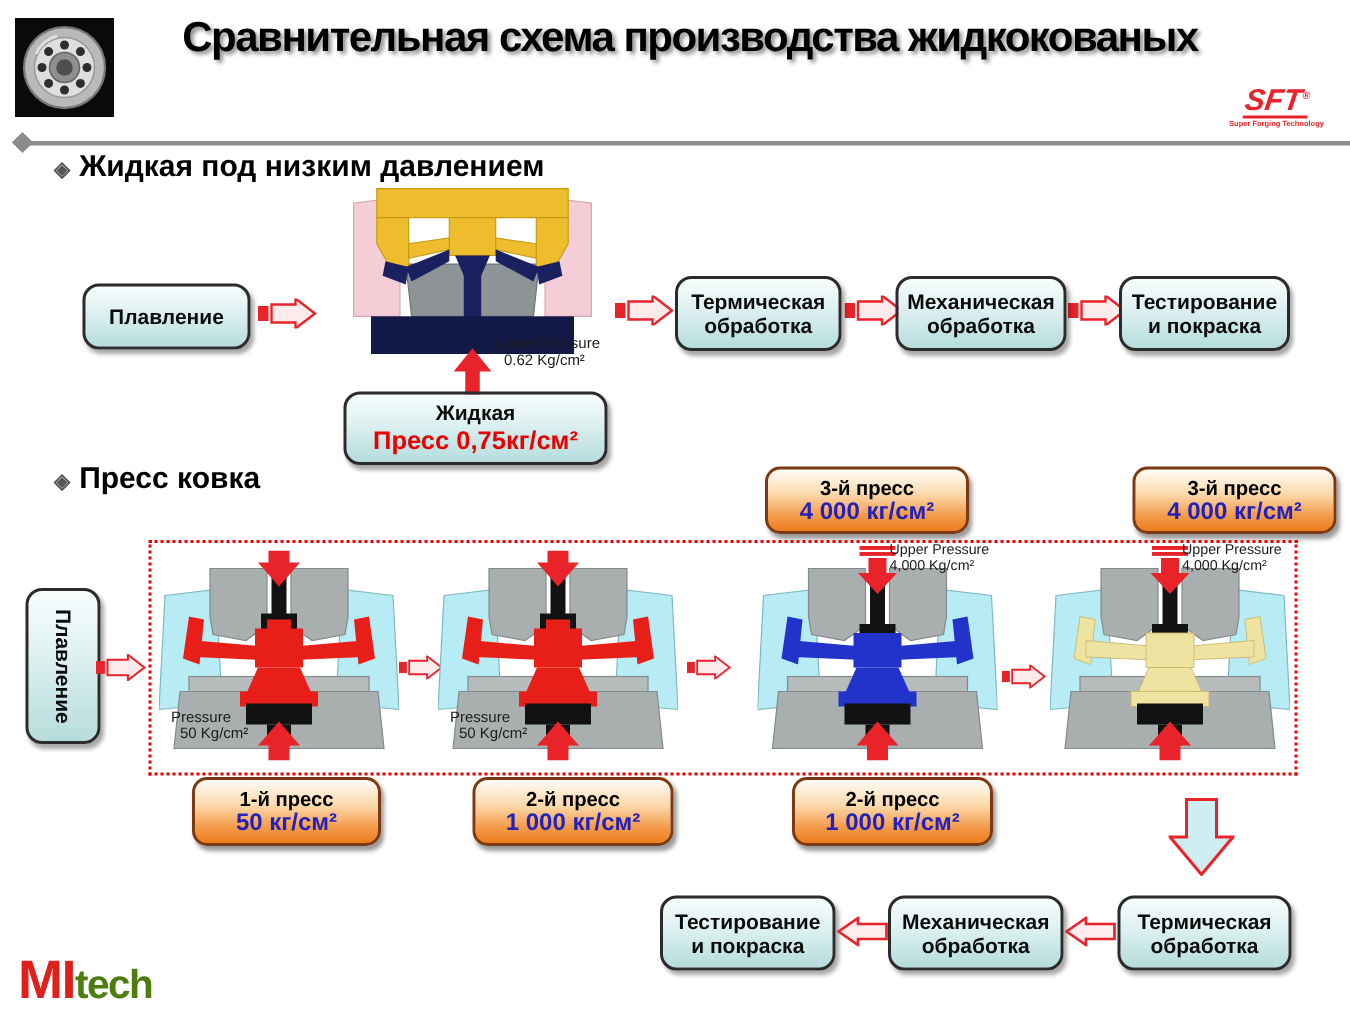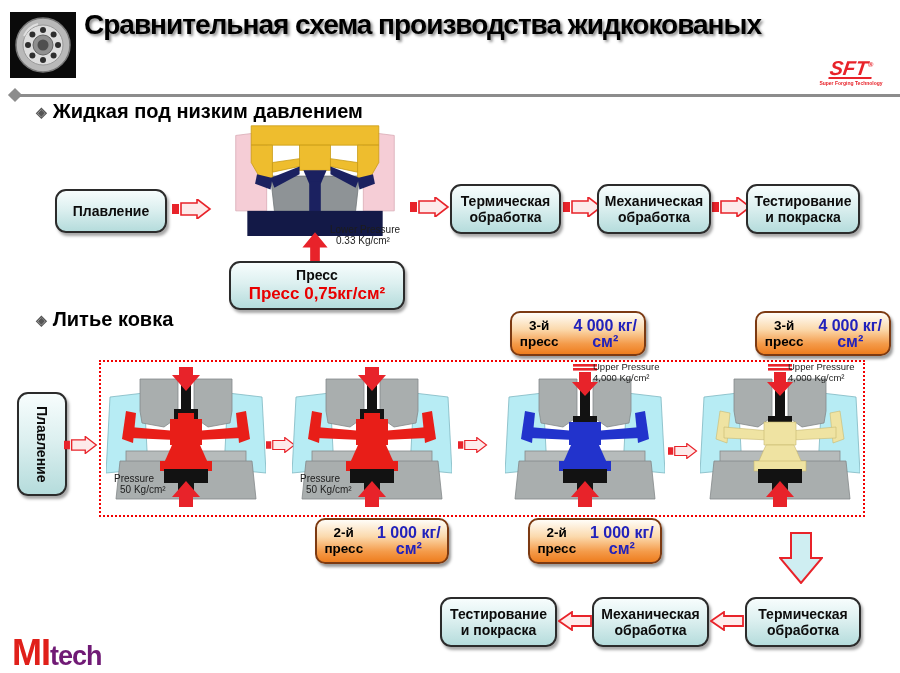--- a/index.html
+++ b/index.html
@@ -2,21 +2,21 @@
 <html><head>
 <meta charset="utf-8">
 <style>
   html,body{margin:0;padding:0;background:#fff;}
   .slide{position:relative;width:900px;height:673px;background:#fff;overflow:hidden;
          font-family:"Liberation Sans", sans-serif;}
   .abs{position:absolute;}
 
   
   .wheel-box{left:10px;top:12px;width:66px;height:66px;}
-  .title-wrap{left:84px;right:64px;top:8px;color:#000;font-weight:bold;
+  .title-wrap{left:84px;right:64px;top:8px;text-align:center;color:#000;font-weight:bold;
               text-shadow:2px 2px 3px rgba(0,0,0,.45);letter-spacing:-1px;}
   .title-l1{font-size:28px;line-height:34px;}
   .title-l2{font-size:27px;line-height:32px;}
   .sft{right:10px;top:56px;width:78px;text-align:center;color:#e8232a;}
   .sft-main{font-style:italic;font-weight:bold;font-size:20px;line-height:18px;
             border-bottom:2px solid #e8232a;display:inline-block;transform:skewX(-8deg);}
   .sft-r{font-size:7px;vertical-align:super;}
   .sft-sub{font-size:5px;font-weight:bold;color:#e8232a;margin-top:1px;}
   .sep{left:16px;top:94px;width:884px;height:3px;background:#8c8c8c;}
   .sep-diamond{left:10px;top:90px;width:10px;height:10px;background:#8c8c8c;transform:rotate(45deg);}
@@ -26,21 +26,21 @@
   .bullet{font-size:14px;color:#555;line-height:20px;}
   .note{color:#f00;font-weight:bold;font-size:14px;letter-spacing:-0.3px;}
 
   
   .box-cyan{background:linear-gradient(180deg,#f7fdfd 0%,#ddf0f0 45%,#b5dcdc 100%);
             border:2px solid #2b2b2b;border-radius:11px;box-shadow:2px 3px 3px rgba(0,0,0,.35);
             display:flex;flex-direction:column;align-items:center;justify-content:center;
             font-weight:bold;color:#0c0c0c;font-size:14px;line-height:16px;text-align:center;}
   .box-orange{background:linear-gradient(180deg,#fffdf8 0%,#fbd9ac 40%,#f49b4a 75%,#ee7d1e 100%);
             border:2px solid #7c3a12;border-radius:10px;box-shadow:2px 3px 3px rgba(0,0,0,.4);
-            display:flex;flex-direction:row;align-items:center;justify-content:center;
+            display:flex;flex-direction:column;align-items:center;justify-content:center;
             font-weight:bold;color:#000;font-size:13.5px;line-height:16px;text-align:center;}
   .box-orange .val{color:#2222bb;font-size:16px;}
   .result-l2{color:#e80000;font-size:17px;line-height:21px;}
   .vbox{writing-mode:vertical-rl;text-orientation:mixed;}
 
   
   .dashed{left:99px;top:360px;width:762px;height:153px;border:2px dotted #f20000;}
 
   
   .cy{fill:#b7ecf4;stroke:#7fb8c2;stroke-width:.8;}
@@ -63,21 +63,21 @@
   .gd{fill:#8e9396;stroke:#6f7476;stroke-width:.8;}
   .bp{fill:#131947;}
 
   
   .flow-r{width:40px;height:20px;}
   .flow-l{width:34px;height:20px;}
 
   
   .mitech{left:12px;top:632px;font-weight:bold;letter-spacing:-1px;}
   .mi{color:#e0201a;font-size:36px;}
-  .tech{color:#701a75;font-size:27px;}
+  .tech{color:#4d7c0f;font-size:27px;}
 </style>
 </head>
 <body>
 
 <div class="slide">
 
   <svg class="abs wheel-box" viewBox="0 0 66 66">
     <rect x="0" y="0" width="66" height="66" fill="#0a0a0a"></rect>
     <circle cx="33" cy="33" r="27" fill="#b9b9b9" stroke="#777" stroke-width="1.5"></circle>
     <circle cx="33" cy="33" r="20" fill="#dedede" stroke="#999"></circle>
@@ -133,21 +133,21 @@
       <polygon points="44,60 74,48 74,56 48,70"></polygon>
       <polygon points="136,60 106,48 106,56 132,70"></polygon>
       <polygon points="78,52 102,52 96,66 84,66"></polygon>
       <rect x="84" y="64" width="12" height="32"></rect>
     </g>
     <rect class="bp" x="20" y="94" width="140" height="26"></rect>
     <polygon class="arr" points="90,116 103,132 95,132 95,150 85,150 85,132 77,132"></polygon>
   </svg>
   <div class="abs press-label" style="left:330px;top:224px;">
     <div>Lower Pressure</div>
-    <div class="u2">0.33 Kg/cm²</div>
+    <div class="u2">0.62 Kg/cm²</div>
   </div>
 
   <svg class="abs flow-r" style="left:172px;top:199px;" viewBox="0 0 40 20">
     <rect x="0" y="5" width="7" height="10" fill="#e8232a"></rect>
     <polygon points="9,4 25,4 25,0 38,10 25,20 25,16 9,16" fill="#fdeaea" stroke="#e8232a" stroke-width="1.6"></polygon>
   </svg>
   <svg class="abs flow-r" style="left:410px;top:197px;" viewBox="0 0 40 20">
     <rect x="0" y="5" width="7" height="10" fill="#e8232a"></rect>
     <polygon points="9,4 25,4 25,0 38,10 25,20 25,16 9,16" fill="#fdeaea" stroke="#e8232a" stroke-width="1.6"></polygon>
   </svg>
@@ -167,27 +167,27 @@
   <div class="abs box-cyan" style="left:597px;top:184px;width:110px;height:46px;">
     <span>Механическая</span>
     <span>обработка</span>
   </div>
   <div class="abs box-cyan" style="left:746px;top:184px;width:110px;height:46px;">
     <span>Тестирование</span>
     <span>и покраска</span>
   </div>
 
   <div class="abs box-cyan" style="left:229px;top:261px;width:172px;height:45px;">
-    <span>Пресс</span>
+    <span>Жидкая</span>
     <span class="result-l2">Пресс 0,75кг/см²</span>
   </div>
 
   <div class="abs heading" style="left:36px;top:308px;">
     <span class="bullet">◈</span>
-    <span>Литье ковка</span>
+    <span>Пресс ковка</span>
   </div>
 
   <div class="abs box-orange" style="left:510px;top:311px;width:132px;height:41px;">
     <span>3-й пресс</span>
     <span class="val">4 000  кг/см²</span>
   </div>
   <div class="abs box-orange" style="left:755px;top:311px;width:132px;height:41px;">
     <span>3-й пресс</span>
     <span class="val">4 000  кг/см²</span>
   </div>
@@ -344,20 +344,24 @@
       </g>
       <polygon class="arr" points="74,8 86,8 86,18 93,18 80,32 67,18 74,18"></polygon>
       <polygon class="arr" points="80,117 94,133 87,133 87,143 73,143 73,133 66,133"></polygon>
     </svg>
     <div class="press-label" style="left:88px;top:-2px;font-size:9.5px;line-height:10.5px;">
       <div>Upper Pressure</div>
       <div>4,000 Kg/cm²</div>
     </div>
   </div>
 
+  <div class="abs box-orange" style="left:128px;top:518px;width:122px;height:42px;">
+    <span>1-й пресс</span>
+    <span class="val">50 кг/см²</span>
+  </div>
   <div class="abs box-orange" style="left:315px;top:518px;width:130px;height:42px;">
     <span>2-й пресс</span>
     <span class="val">1 000 кг/см²</span>
   </div>
   <div class="abs box-orange" style="left:528px;top:518px;width:130px;height:42px;">
     <span>2-й пресс</span>
     <span class="val">1 000  кг/см²</span>
   </div>
 
   <svg class="abs" style="left:779px;top:532px;" width="44" height="52" viewBox="0 0 44 52">

